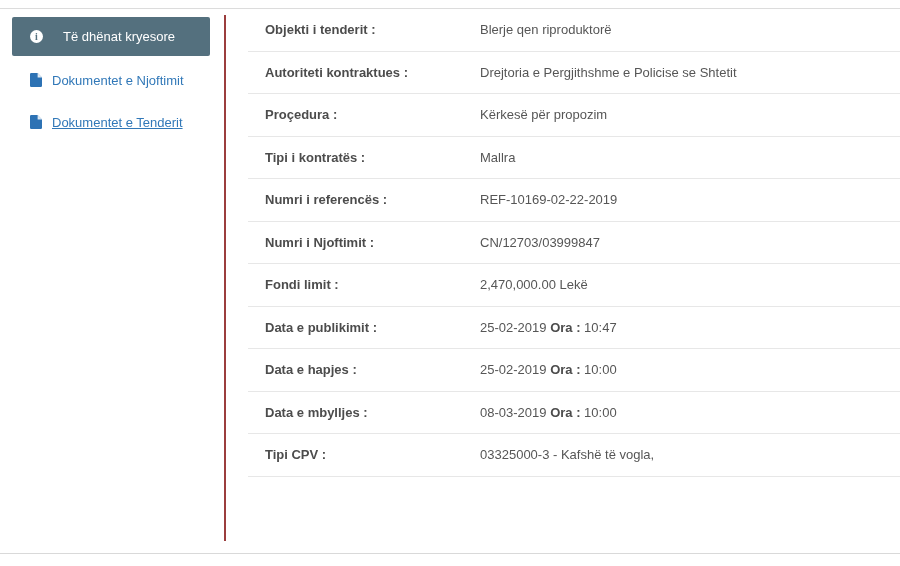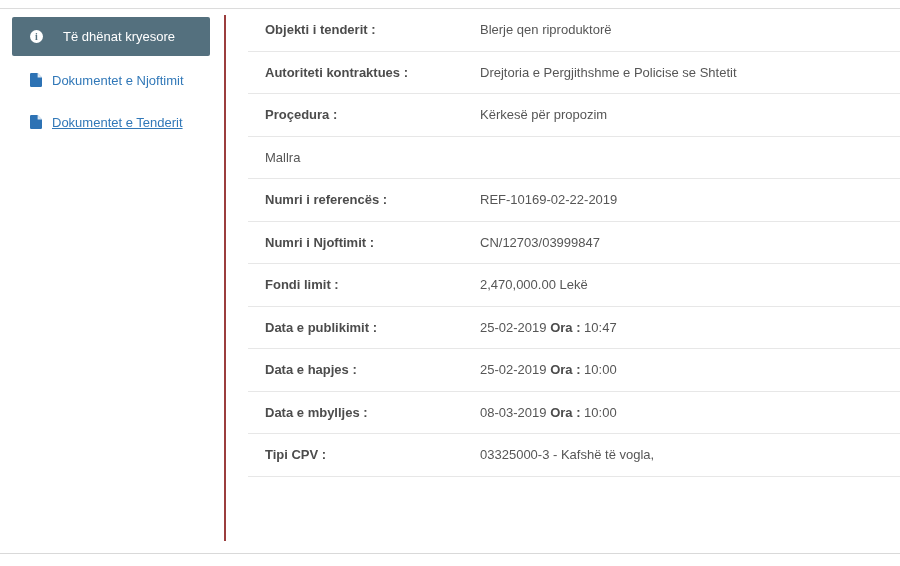--- a/index.html
+++ b/index.html
@@ -87,20 +87,21 @@
     </div>
     <div class="row">
       <div class="label">Autoriteti kontraktues :</div>
       <div class="value">Drejtoria e Pergjithshme e Policise se Shtetit</div>
     </div>
     <div class="row">
       <div class="label">Proçedura :</div>
       <div class="value">Kërkesë për propozim</div>
     </div>
     <div class="row">
+      <div class="label">Tipi i kontratës :</div>
       <div class="value">Mallra</div>
     </div>
     <div class="row">
       <div class="label">Numri i referencës :</div>
       <div class="value">REF-10169-02-22-2019</div>
     </div>
     <div class="row">
       <div class="label">Numri i Njoftimit :</div>
       <div class="value">CN/12703/03999847</div>
     </div>

